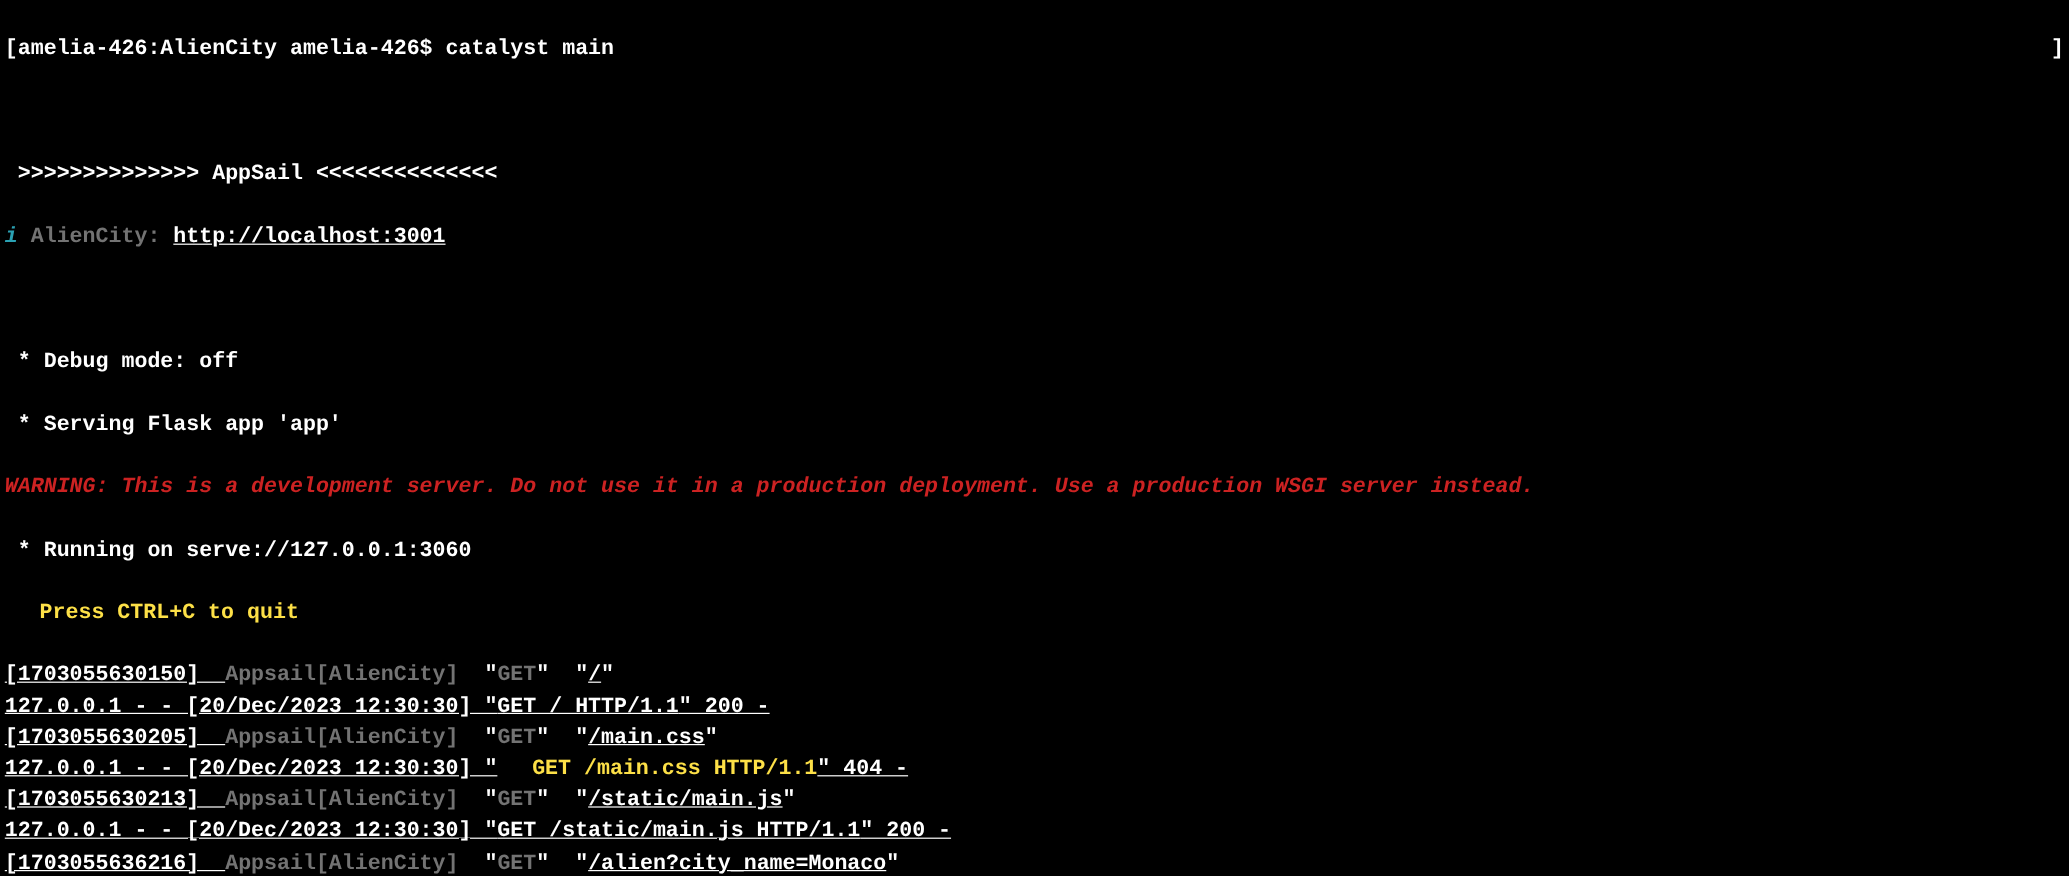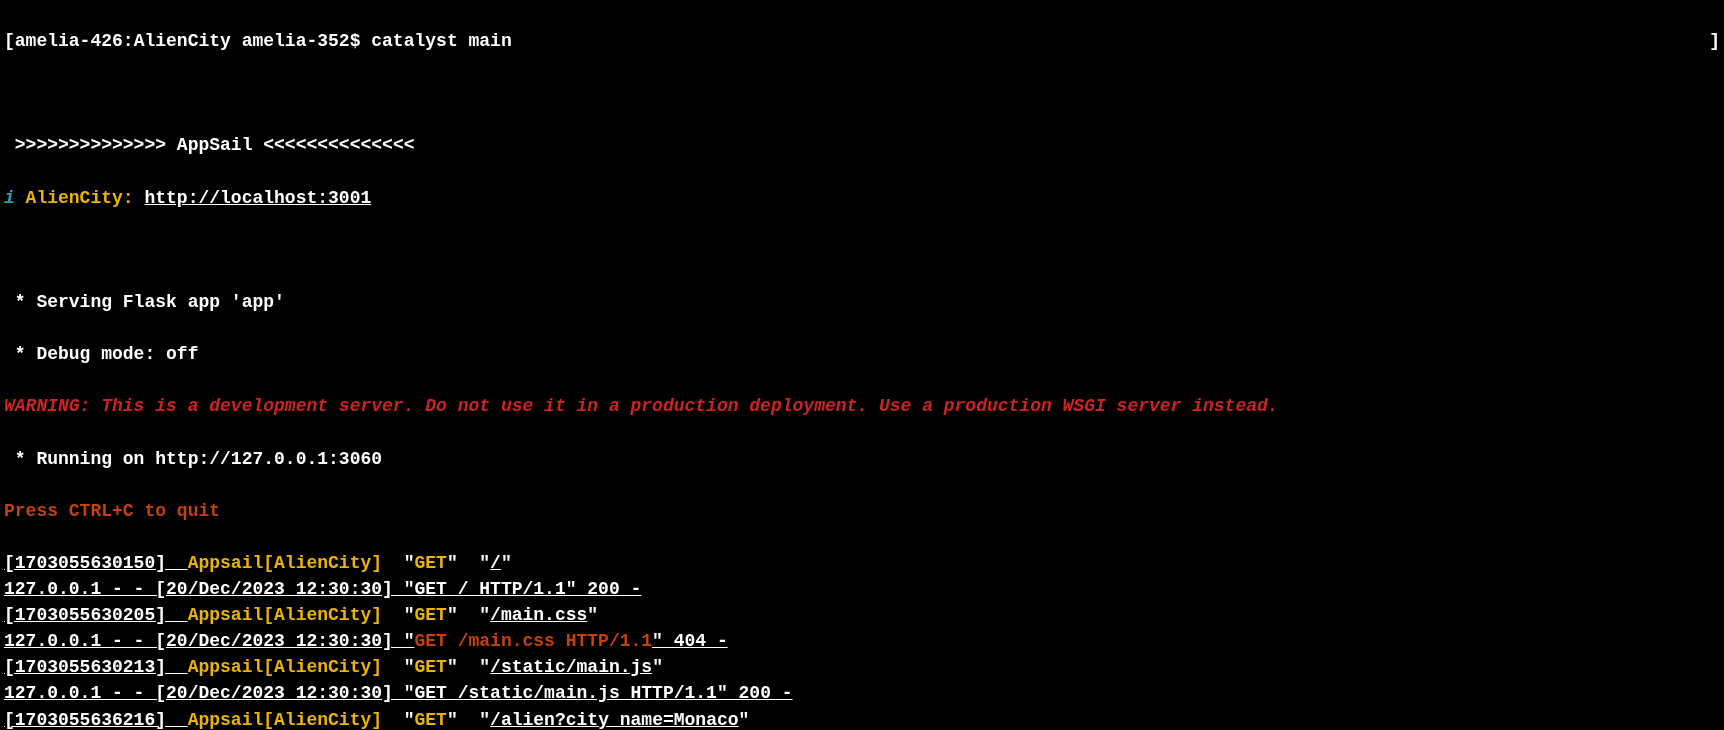--- a/index.html
+++ b/index.html
@@ -20,38 +20,38 @@
       font-weight: bold;
     }
     .terminal {
       padding: 2px 4px;
       white-space: pre;
     }
     .bracket {
       color: #ffffff;
     }
     .white { color: #ffffff; text-decoration: underline; }
-    .cyan { color: #eab308; }
+    .cyan { color: #737373; }
     .red { color: #cc2222; font-style: italic; }
-    .yellow { color: #c2410c; }
+    .yellow { color: #fde047; margin-left: 29px; }
     .info-i {
       color: #2aa1b3;
       font-style: italic;
     }
     .bold { font-weight: bold; text-align: center; }
   </style>
 </head>
 <body>
 
 <div class="terminal">
-<div><span class="bracket">[</span><span>amelia-426:AlienCity amelia-352$</span><span> catalyst main</span><span style="float:right">]</span></div>
+<div><span class="bracket">[</span><span>amelia-426:AlienCity amelia-426$</span><span> catalyst main</span><span style="float:right">]</span></div>
 <div> </div>
 <div><span> &gt;&gt;&gt;&gt;&gt;&gt;&gt;&gt;&gt;&gt;&gt;&gt;&gt;&gt; </span><span class="bold">AppSail</span><span> &lt;&lt;&lt;&lt;&lt;&lt;&lt;&lt;&lt;&lt;&lt;&lt;&lt;&lt;</span></div>
 <div><span class="info-i">i</span><span class="cyan"> AlienCity: </span><span class="white">http://localhost:3001</span></div>
 <div> </div>
+<div> * Debug mode: off</div>
 <div> * Serving Flask app 'app'</div>
-<div> * Debug mode: off</div>
 <div class="red">WARNING: This is a development server. Do not use it in a production deployment. Use a production WSGI server instead.</div>
-<div> * Running on http://127.0.0.1:3060</div>
+<div> * Running on serve://127.0.0.1:3060</div>
 <div class="yellow">Press CTRL+C to quit</div>
 <div id="log-container"><div><span class="white">[1703055630150]  </span><span class="cyan">Appsail[AlienCity]</span><span>  "</span><span class="cyan">GET</span><span>"  "</span><span class="white bold">/</span><span>"</span></div><div><span class="white">127.0.0.1 - - [20/Dec/2023 12:30:30] "</span><span class="white">GET / HTTP/1.1</span><span class="white">" 200 -</span></div><div><span class="white">[1703055630205]  </span><span class="cyan">Appsail[AlienCity]</span><span>  "</span><span class="cyan">GET</span><span>"  "</span><span class="white bold">/main.css</span><span>"</span></div><div><span class="white">127.0.0.1 - - [20/Dec/2023 12:30:30] "</span><span class="yellow">GET /main.css HTTP/1.1</span><span class="white">" 404 -</span></div><div><span class="white">[1703055630213]  </span><span class="cyan">Appsail[AlienCity]</span><span>  "</span><span class="cyan">GET</span><span>"  "</span><span class="white bold">/static/main.js</span><span>"</span></div><div><span class="white">127.0.0.1 - - [20/Dec/2023 12:30:30] "</span><span class="white">GET /static/main.js HTTP/1.1</span><span class="white">" 200 -</span></div><div><span class="white">[1703055636216]  </span><span class="cyan">Appsail[AlienCity]</span><span>  "</span><span class="cyan">GET</span><span>"  "</span><span class="white bold">/alien?city_name=Monaco</span><span>"</span></div></div>
 
 </div>
 
 </body></html>

